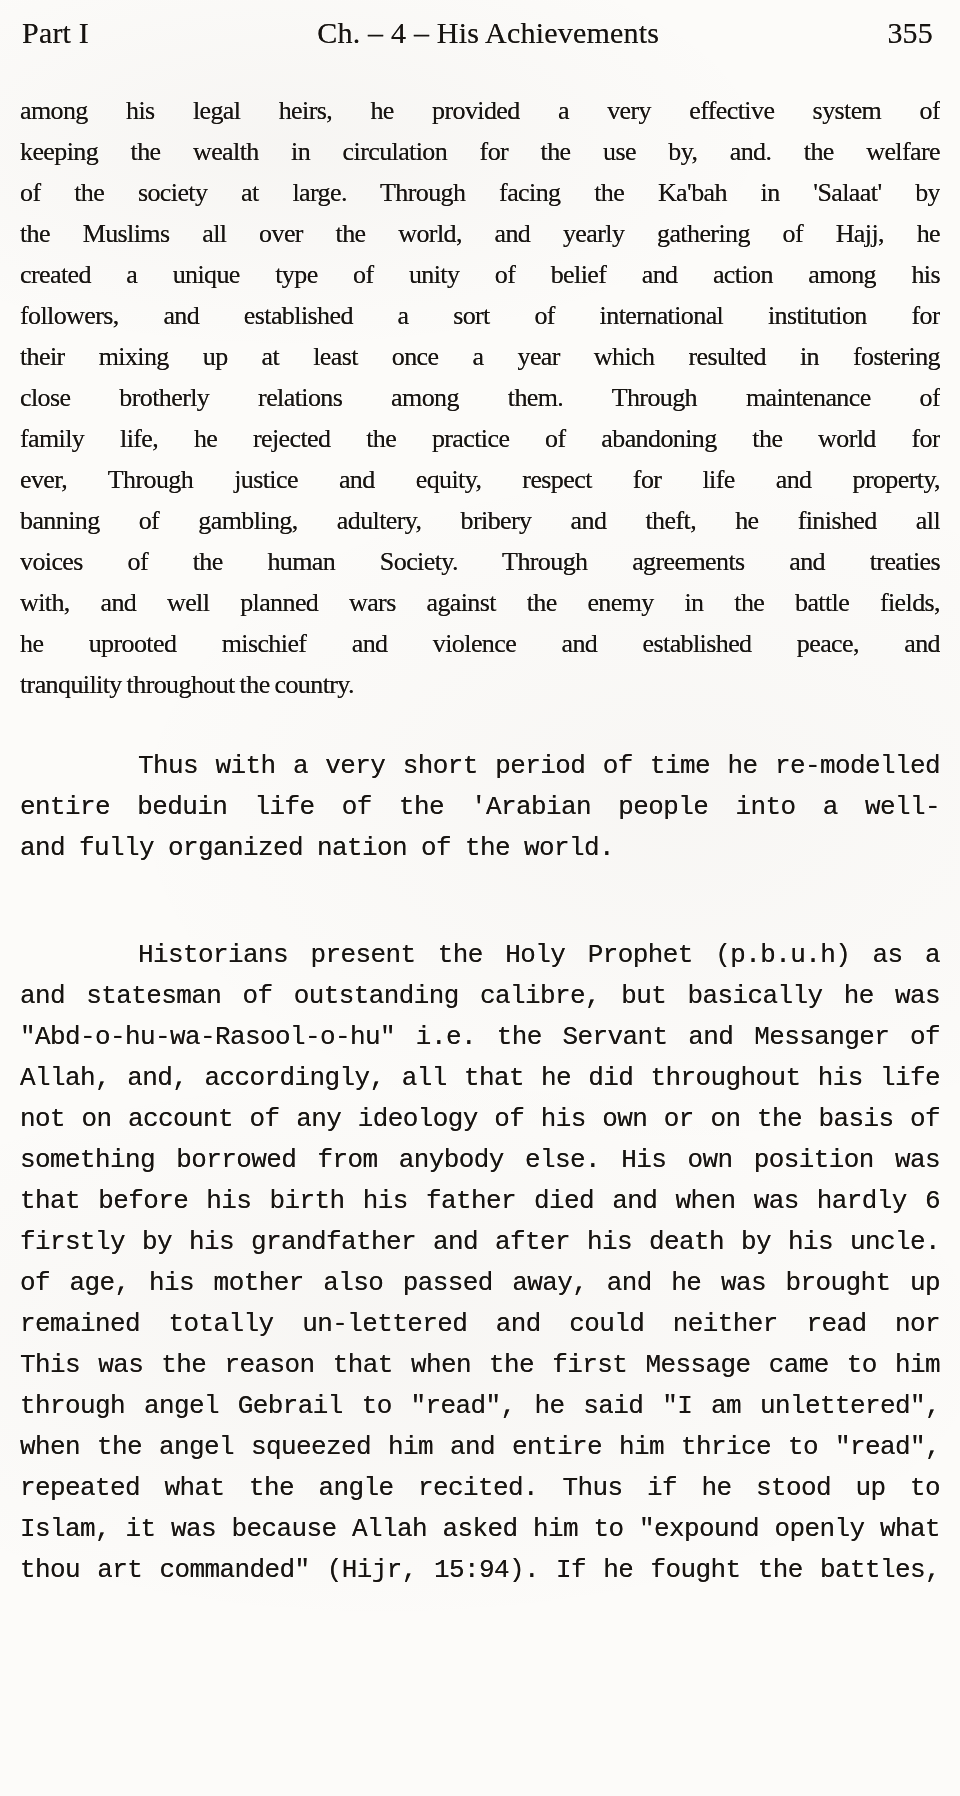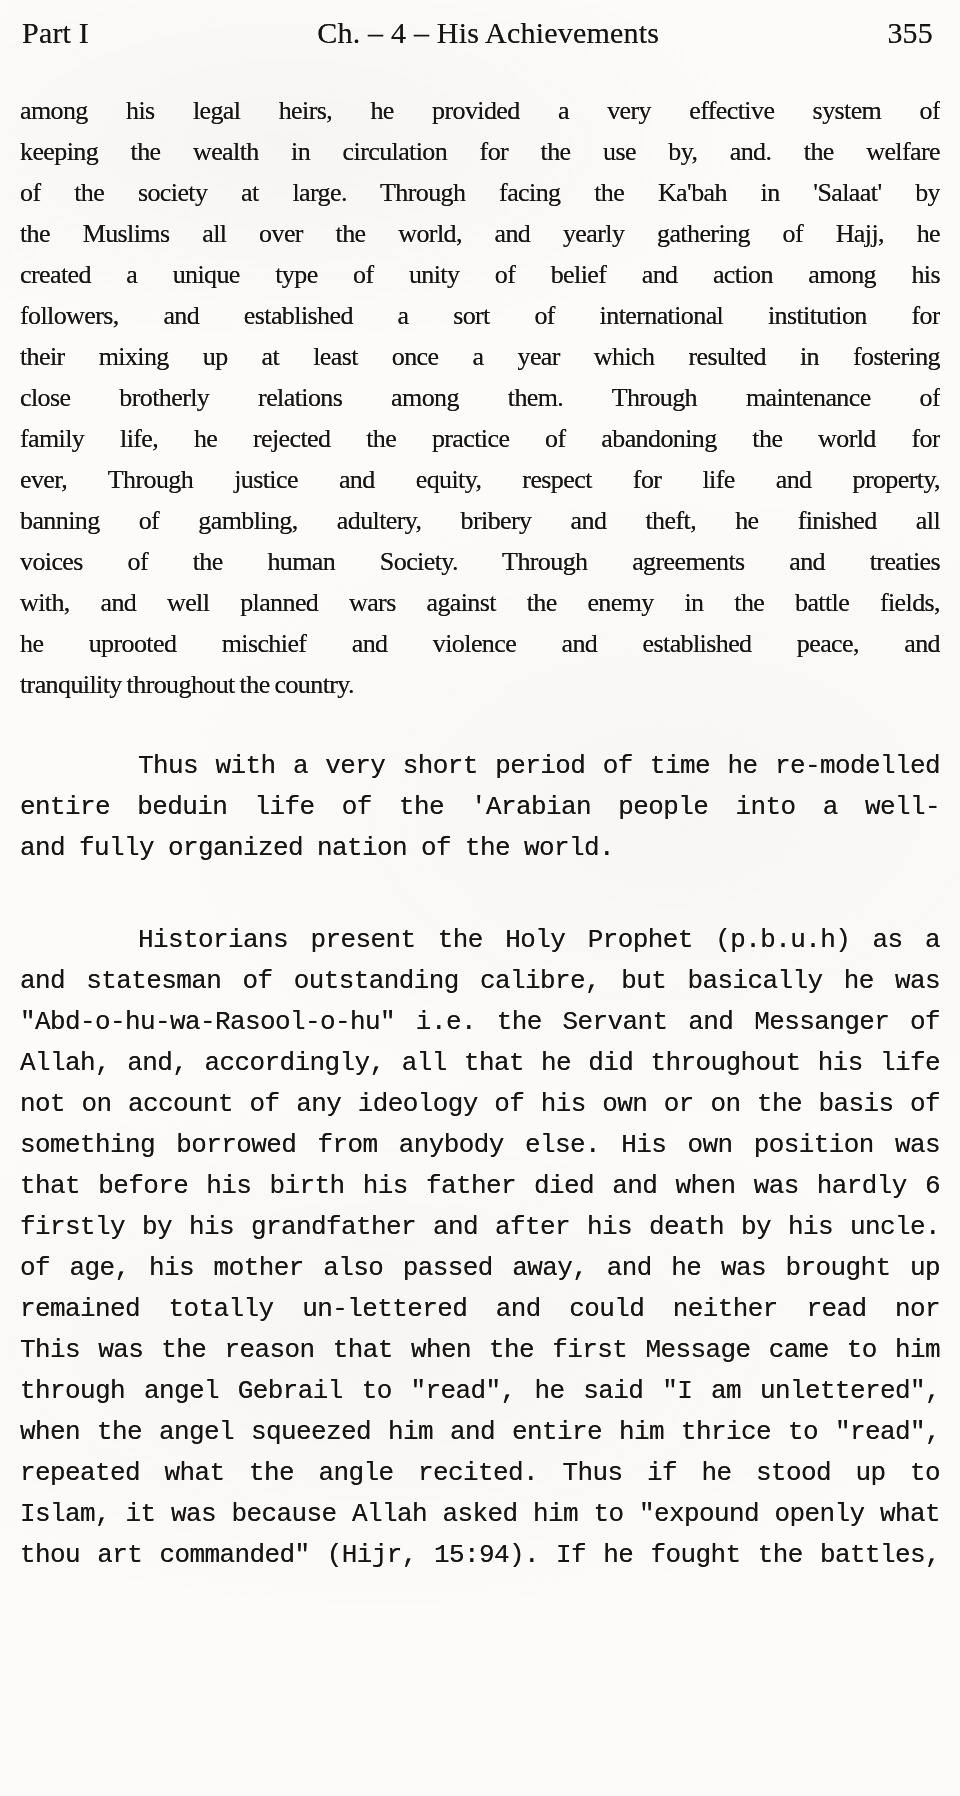--- a/index.html
+++ b/index.html
@@ -45,21 +45,21 @@
     margin: 37px 20px 0 20px; 
   }
   .para {
     margin: 0;
   }
   .para + .para {
     margin-top: 41px;
     font-family: Liberation Mono, monospace;
   }
   .para.p3 {
-    margin-top: 51px;
+    margin-top: 66px;
   }
   .line {
     height: 41px;
     line-height: 41px;
     font-size: 26px;
     letter-spacing: -0.6px;
     word-spacing: -1px;
     text-align: justify;
     text-align-last: justify;
     overflow: hidden;

